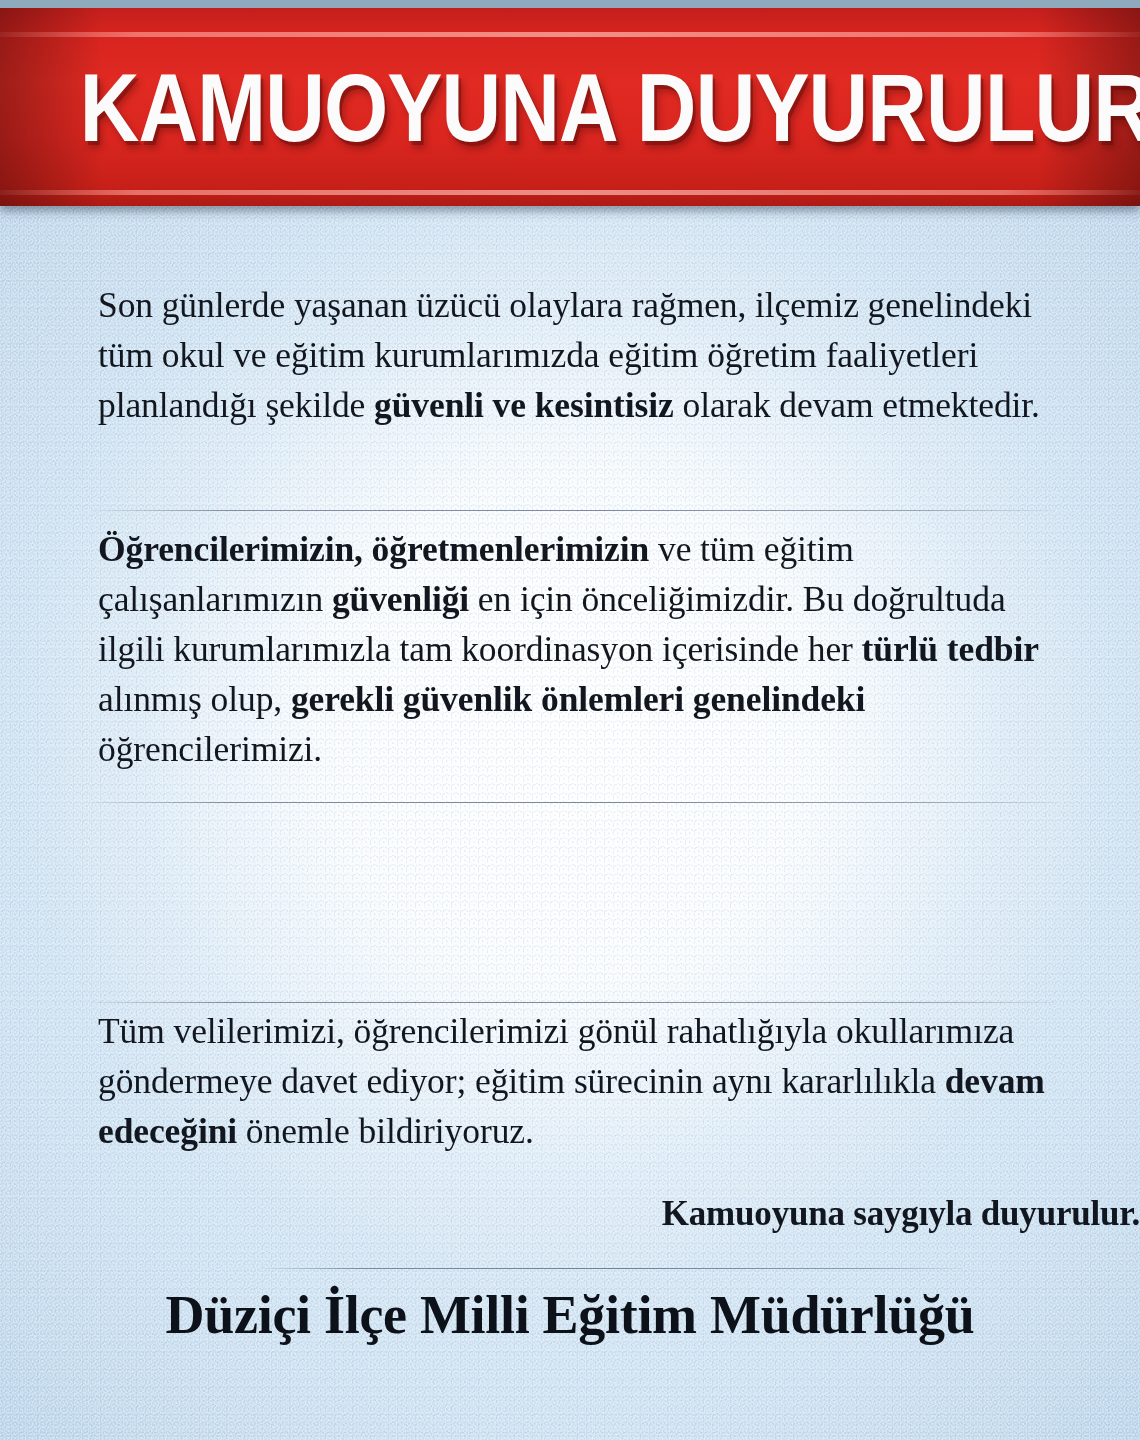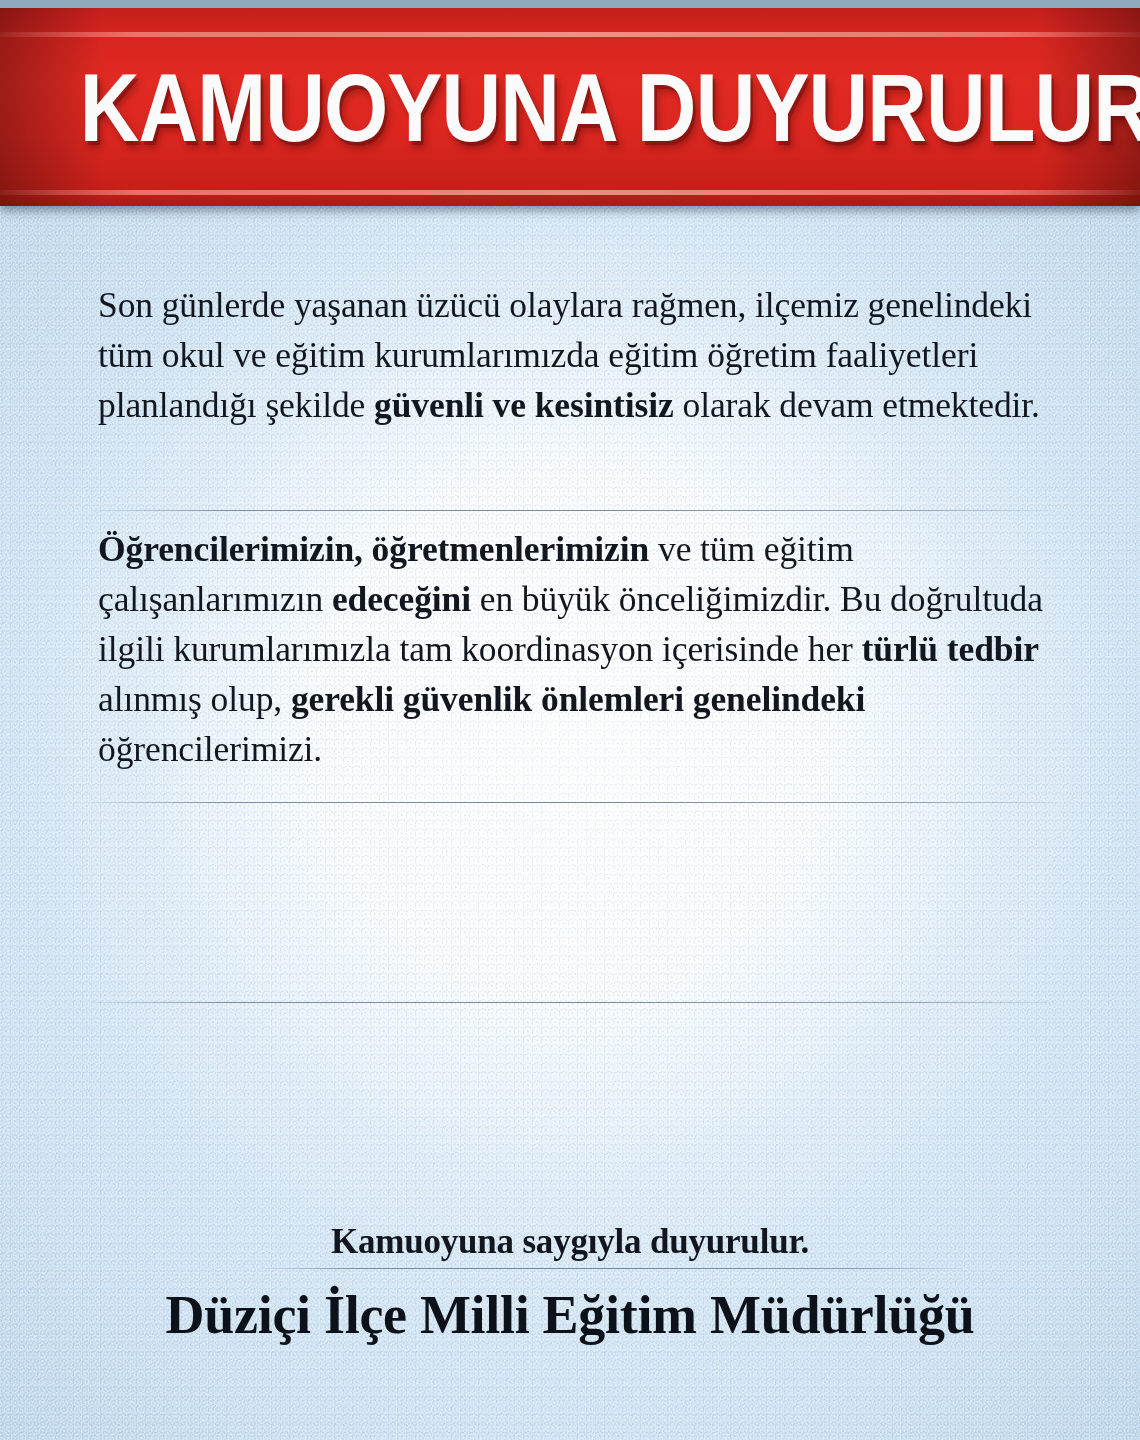--- a/index.html
+++ b/index.html
@@ -115,24 +115,24 @@
     height: 1px;
     background: linear-gradient(to right, rgba(35,55,80,0.05), rgba(35,55,80,0.52) 14%, rgba(35,55,80,0.58) 52%, rgba(35,55,80,0.40) 86%, rgba(35,55,80,0.05));
   }
   .d1 { top: 304px; left: 92px; width: 962px; }
   .d2 { top: 596px; left: 92px; width: 962px; }
   .d3 { top: 796px; left: 92px; width: 962px; }
   .d4 { top: 1062px; left: 262px; width: 700px; }
 
   .closing {
     position: absolute;
-    top: 1016px;
+    top: 988px;
     left: 0;
     right: 0;
-    text-align: center;
+    text-align: right;
     color: #12171f;
     font-size: 35px;
     font-weight: 700;
     letter-spacing: -0.2px;
   }
 
   .signature {
     position: absolute;
     top: 1078px;
     left: 0;
@@ -156,27 +156,28 @@
     <div class="banner-stripe bottom"></div>
     <div class="banner-title">KAMUOYUNA DUYURULUR</div>
   </div>
 
   <div class="content">
 
     <div class="para p1"><span>Son günlerde yaşanan üzücü olaylara rağmen, ilçemiz genelindeki tüm okul ve eğitim kurumlarımızda eğitim öğretim faaliyetleri planlandığı şekilde </span><b>güvenli ve kesintisiz</b><span> olarak devam etmektedir.</span></div>
 
     <div class="divider d1"></div>
 
-    <div class="para p2"><b>Öğrencilerimizin, öğretmenlerimizin</b><span> ve tüm eğitim çalışanlarımızın </span><b>edeceğini</b><span> en büyük önceliğimizdir. Bu doğrultuda ilgili kurumlarımızla tam koordinasyon içerisinde her </span><b>türlü tedbir</b><span> alınmış olup, </span><b>gerekli güvenlik önlemleri genelindeki</b><span> öğrencilerimizi.</span></div>
+    <div class="para p2"><b>Öğrencilerimizin, öğretmenlerimizin</b><span> ve tüm eğitim çalışanlarımızın </span><b>güvenliği</b><span> en için önceliğimizdir. Bu doğrultuda ilgili kurumlarımızla tam koordinasyon içerisinde her </span><b>türlü tedbir</b><span> alınmış olup, </span><b>gerekli güvenlik önlemleri genelindeki</b><span> öğrencilerimizi.</span></div>
 
     <div class="divider d2"></div>
 
 
     <div class="divider d3"></div>
 
+    <div class="para p4"><span>Tüm velilerimizi, öğrencilerimizi gönül rahatlığıyla okullarımıza göndermeye davet ediyor; eğitim sürecinin aynı kararlılıkla </span><b>devam edeceğini</b><span> önemle bildiriyoruz.</span></div>
 
     <div class="closing">Kamuoyuna saygıyla duyurulur.</div>
 
     <div class="divider d4"></div>
 
     <div class="signature">Düziçi İlçe Milli Eğitim Müdürlüğü</div>
 
   </div>
 </div>
 

